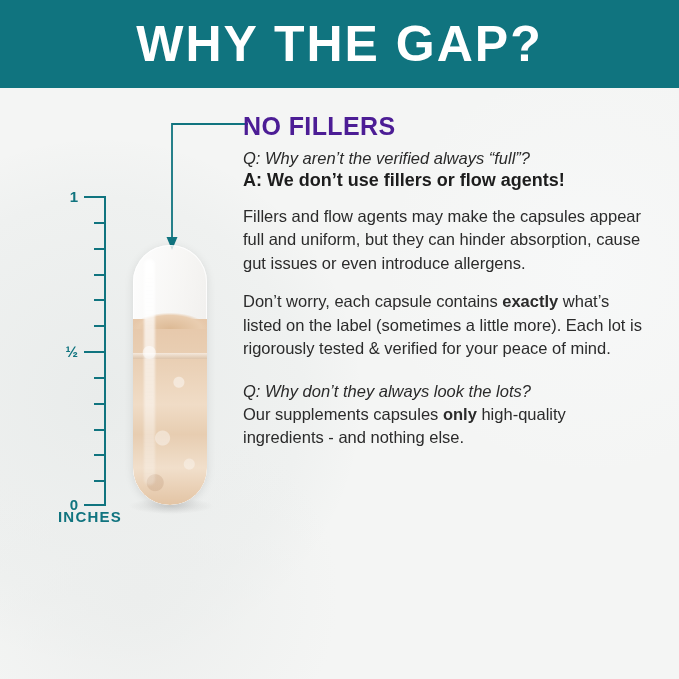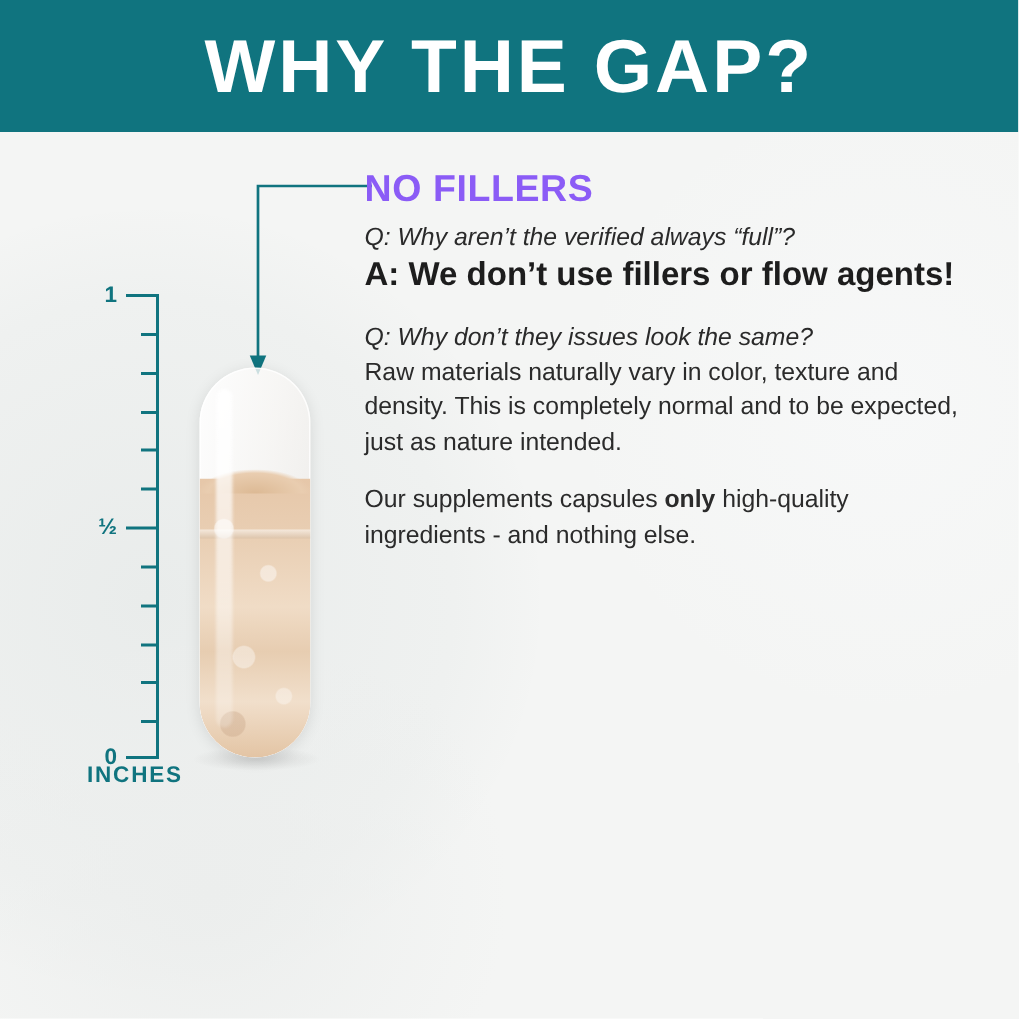--- a/index.html
+++ b/index.html
@@ -189,36 +189,36 @@
 
   
   #content {
     position: absolute;
     left: 243px;
     top: 112px;
     width: 405px;
   }
   h2.section-head {
     margin: 0 0 8px 0;
-    color: #8b5cf6;
+    color: #4c1d95;
     font-size: 25px;
     font-weight: bold;
     letter-spacing: 0.4px;
     font-family: "Liberation Sans", sans-serif;
   }
   .qa-q {
     margin: 0 0 2px 0;
     font-size: 16.5px;
     font-style: italic;
     color: #2a2a2a;
     font-family: "Liberation Sans", sans-serif;
   }
   .qa-a {
     margin: 0 0 14px 0;
-    font-size: 22px;
+    font-size: 18px;
     font-weight: bold;
     color: #1d1d1d;
     font-family: "Liberation Sans", sans-serif;
   }
   p.body {
     margin: 0 0 15px 0;
     font-size: 16.5px;
     line-height: 1.42;
     color: #2b2b2b;
     font-family: "Liberation Sans", sans-serif;
@@ -276,21 +276,22 @@
       <div id="capsule-seam"></div>
       <div id="capsule-gloss"></div>
     </div>
   </div>
 
   <div id="content">
 
     <h2 class="section-head">NO FILLERS</h2>
     <p class="qa-q">Q: Why aren’t the verified always “full”?</p>
     <p class="qa-a">A: We don’t use fillers or flow agents!</p>
+    <p class="body">Fillers and flow agents may make the capsules appear full and uniform, but they can hinder absorption, cause gut issues or even introduce allergens.</p>
+    <p class="body"><span>Don’t worry, each capsule contains </span><b>exactly</b><span> what’s listed on the label (sometimes a little more). Each lot is rigorously tested &amp; verified for your peace of mind.</span></p>
 
     <div class="spacer-sm"></div>
 
-    <p class="qa-q">Q: Why don’t they issues look the same?</p>
-    <p class="body">Raw materials naturally vary in color, texture and density. This is completely normal and to be expected, just as nature intended.</p>
+    <p class="qa-q">Q: Why don’t they always look the lots?</p>
     <p class="body"><span>Our supplements capsules </span><b>only</b><span> high-quality ingredients - and nothing else.</span></p>
 
   </div>
 </div>
 
 </body></html>

